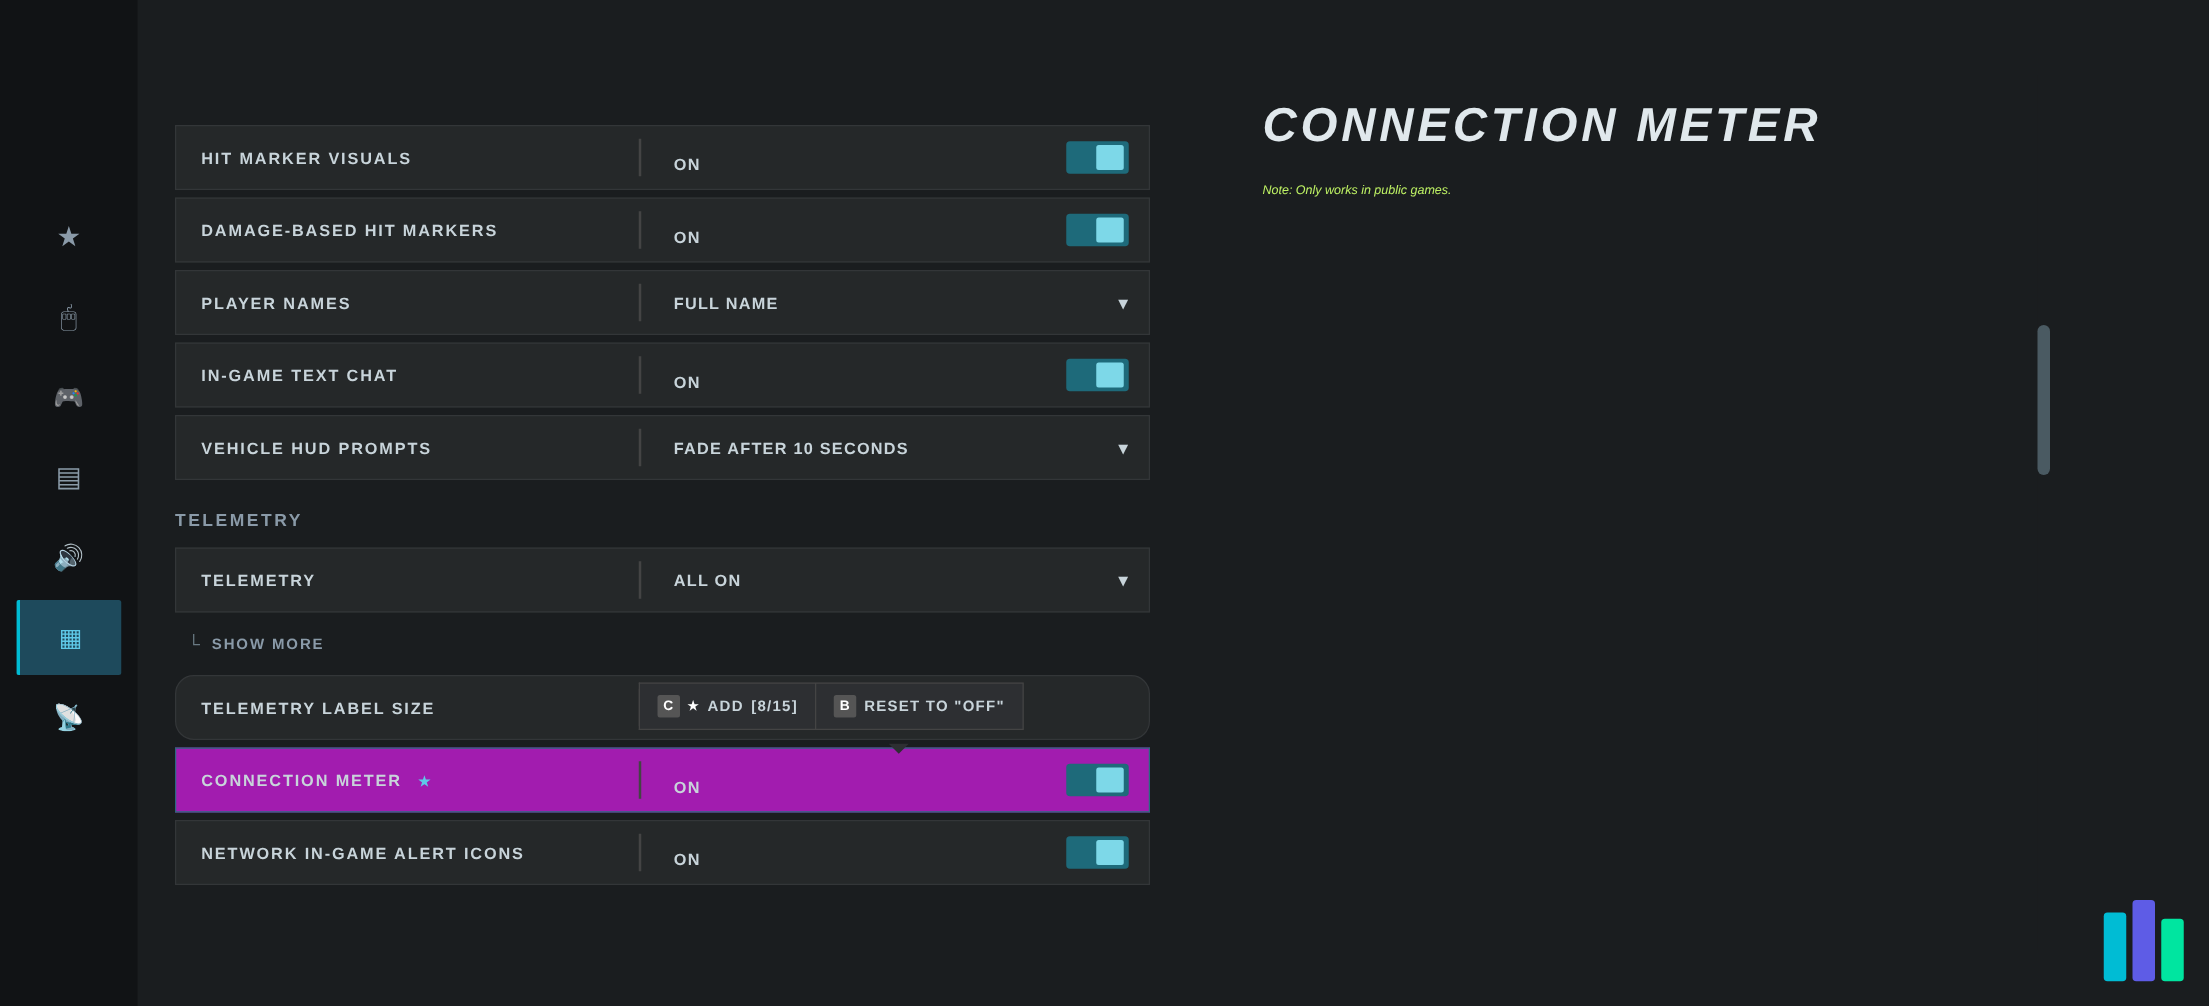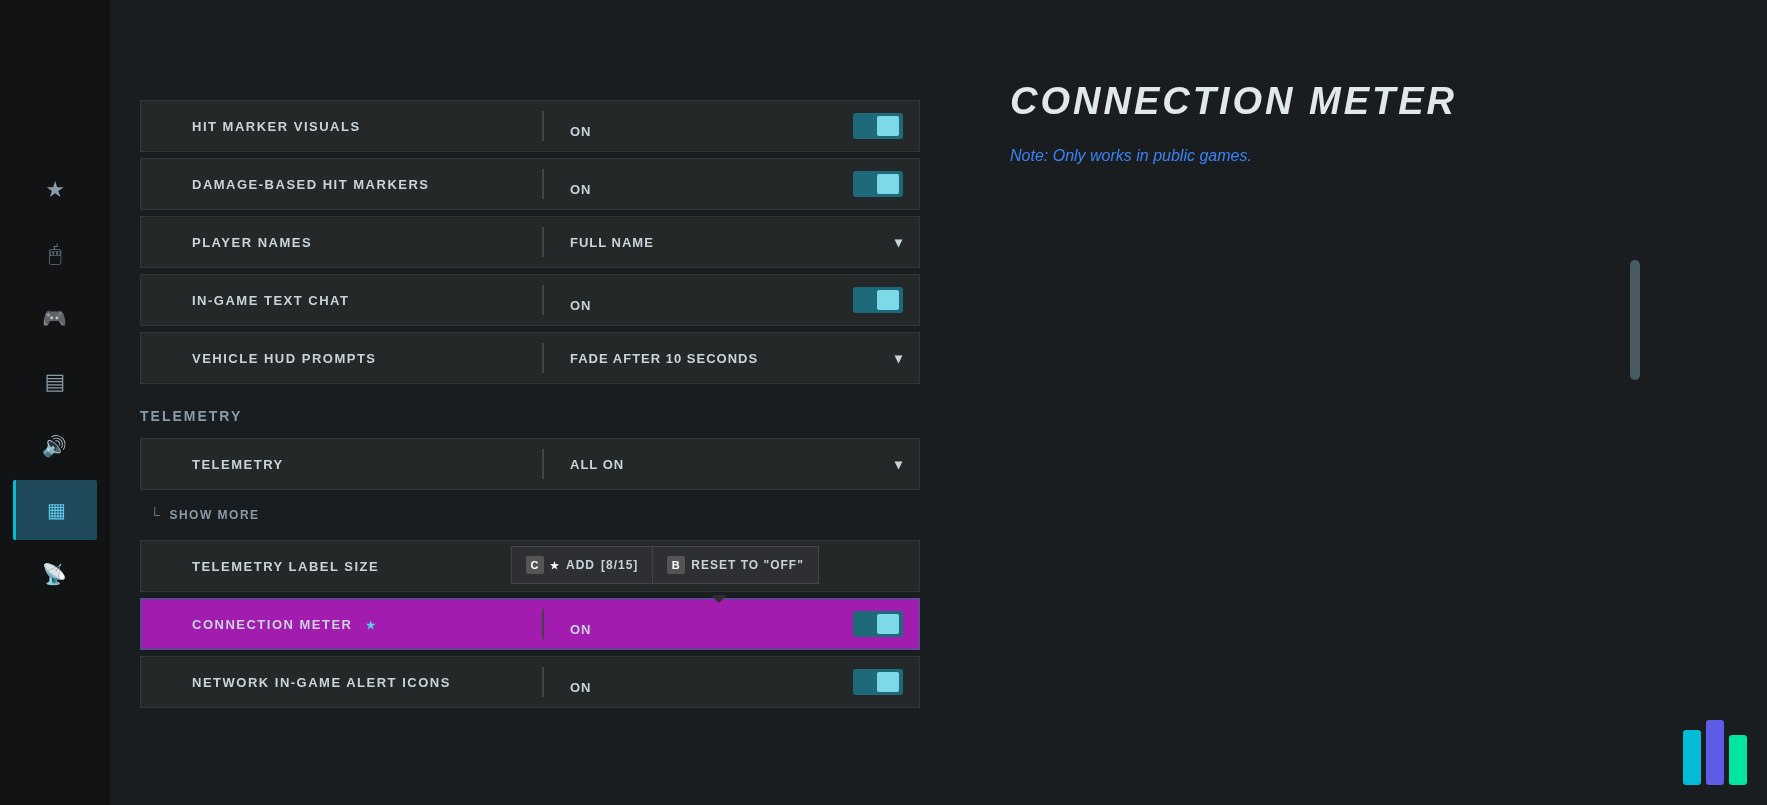--- a/index.html
+++ b/index.html
@@ -62,21 +62,20 @@
       margin-top: 80px;
     }
 
     .setting-row {
       display: flex;
       align-items: center;
       height: 52px;
       background: #252829;
       border: 1px solid #333638;
       position: relative;
-      padding-left: 31px;
     }
     .setting-row.active-row {
       background: #a21caf;
       border: 1px solid #2a6a80;
     }
 
     .setting-label {
       flex: 0 0 360px;
       padding-left: 20px;
       font-size: 13px;
@@ -223,22 +222,22 @@
       font-style: italic;
     }
     .right-panel-desc {
       font-size: 15px;
       color: #8a9aa8;
       line-height: 1.6;
       max-width: 620px;
       margin-bottom: 16px;
     }
     .right-panel-note {
-      font-size: 16px;
-      color: #3b82f6;
+      font-size: 10px;
+      color: #bef264;
       font-style: italic;
     }
 
     
     .scrollbar {
       position: absolute;
       right: 127px;
       top: 60px;
       width: 10px;
       height: 700px;
@@ -359,21 +358,21 @@
         <span>ALL ON</span>
         <span class="chevron-down">▾</span>
       </div>
     </div>
 
     <div class="show-more-row">
       <span style="font-size:14px; color:#6a7a84;">└</span>
       <span>SHOW MORE</span>
     </div>
 
-    <div class="setting-row telemetry-label-row" style="position:relative;">
+    <div class="setting-row telemetry-label-row" style="position:relative;border-radius:15px;">
       <div class="setting-label">TELEMETRY LABEL SIZE</div>
       <div class="setting-divider"></div>
       <div class="setting-value">
         <span></span>
       </div>
 
       <div class="tooltip-popup" style="position:absolute; left:370px; top:5px; display:flex; gap:0; z-index:200;">
         <div class="tooltip-btn" style="border-right:none;">
           <div class="key-badge">
             <span>C</span>

